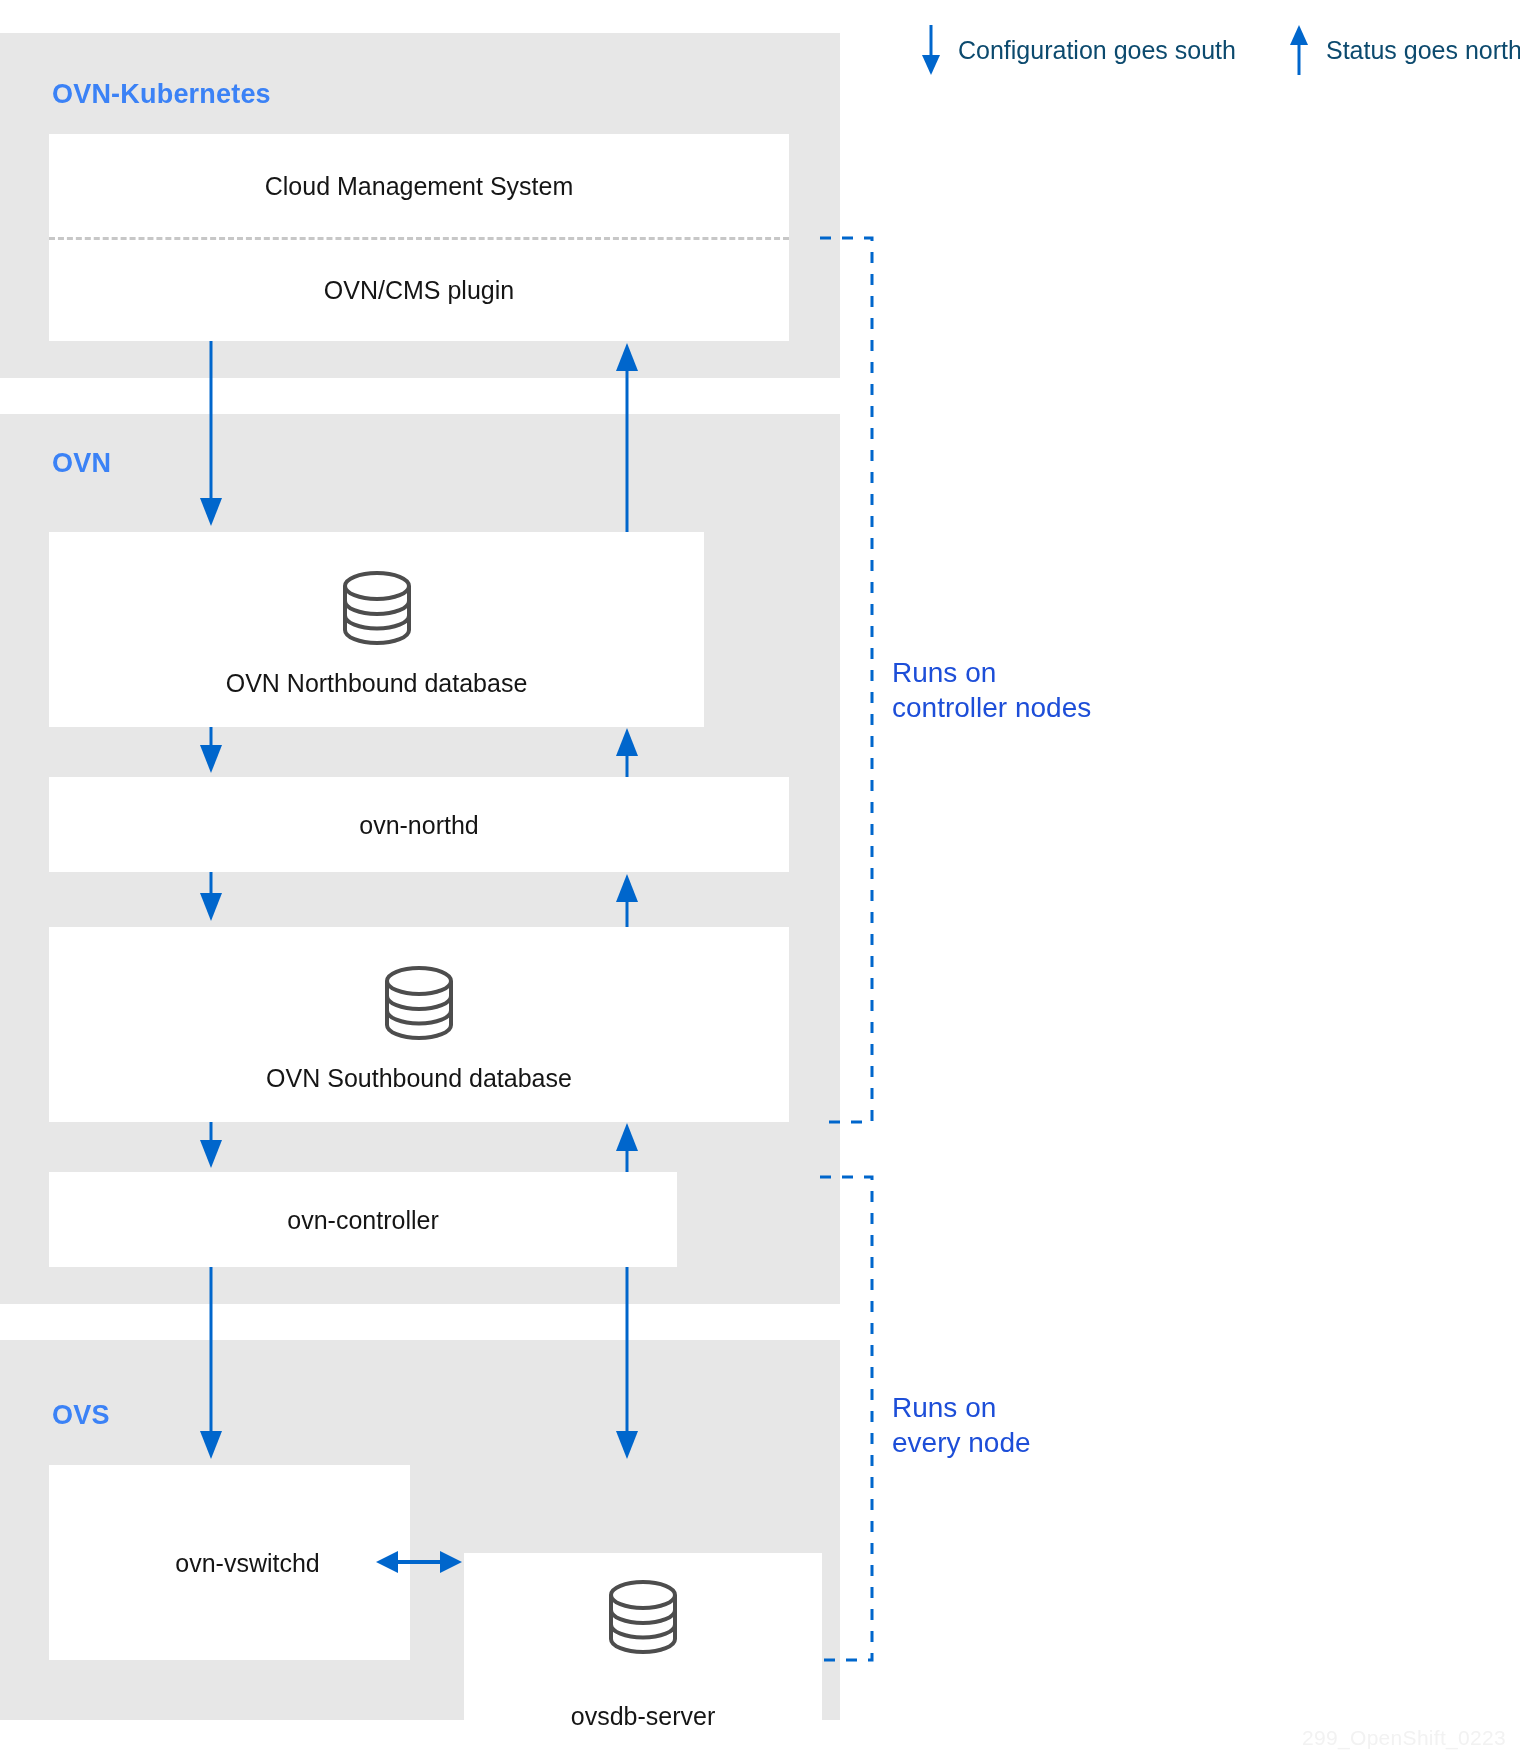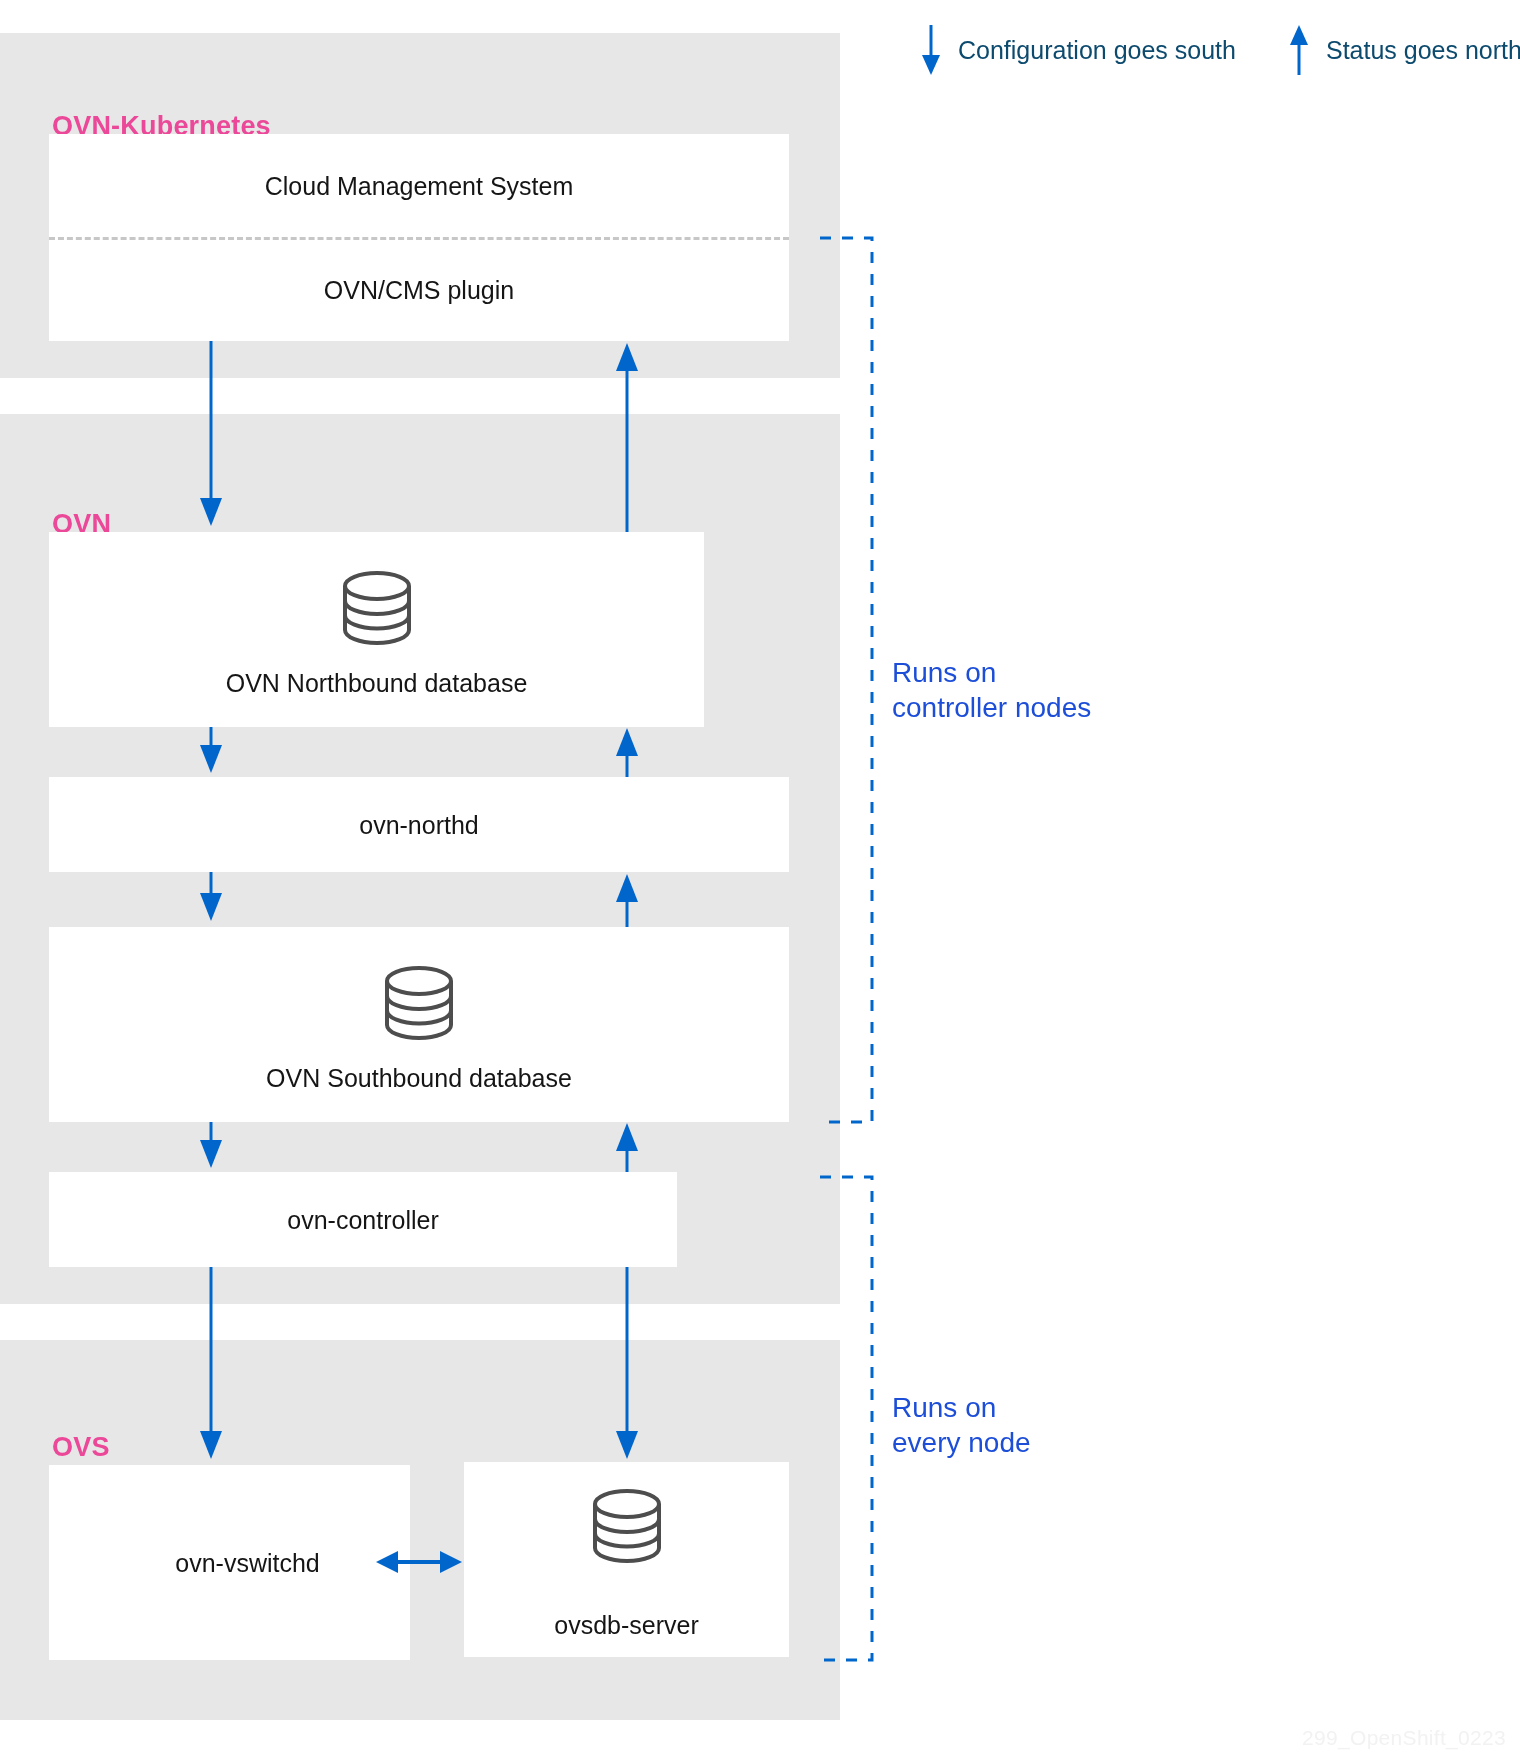--- a/index.html
+++ b/index.html
@@ -44,23 +44,22 @@
 
   
   .group {
     position: absolute;
     background: #e7e7e7;
   }
   .group-title {
     position: absolute;
     font-size: 27px;
     font-weight: bold;
-    color: #ec4899;
+    color: #3b82f6;
     letter-spacing: .2px;
-    margin-top: 32px;
   }
 
   
   .box {
     position: absolute;
     background: #ffffff;
     display: flex;
     flex-direction: column;
     align-items: center;
     justify-content: center;
@@ -148,21 +147,21 @@
     <div class="box-split-top" style="top:0; height:103px;">
       <span class="box-label">Cloud Management System</span>
     </div>
     <div class="divider-dashed" style="top:103px;"></div>
     <div class="box-split-bottom" style="top:104px; height:103px;">
       <span class="box-label">OVN/CMS plugin</span>
     </div>
   </div>
 
   <div class="group" style="left:0px; top:414px; width:840px; height:890px;"></div>
-  <div class="group-title" style="left:52px; top:477px;">OVN</div>
+  <div class="group-title" style="left:52px; top:448px;">OVN</div>
 
   <div class="box" style="left:49px; top:532px; width:655px; height:195px;">
     <svg class="db-icon" width="92" height="92" viewBox="0 0 92 92">
       <ellipse cx="46" cy="24" rx="32" ry="13" fill="none" stroke="#4d4d4d" stroke-width="4"></ellipse>
       <path d="M14 24 V 68" fill="none" stroke="#4d4d4d" stroke-width="4"></path>
       <path d="M78 24 V 68" fill="none" stroke="#4d4d4d" stroke-width="4"></path>
       <path d="M14 68 a32 13 0 0 0 64 0" fill="none" stroke="#4d4d4d" stroke-width="4"></path>
       <path d="M14 39 a32 13 0 0 0 64 0" fill="none" stroke="#4d4d4d" stroke-width="4"></path>
       <path d="M14 53.5 a32 13 0 0 0 64 0" fill="none" stroke="#4d4d4d" stroke-width="4"></path>
     </svg>
@@ -189,21 +188,21 @@
     <span class="box-label">ovn-controller</span>
   </div>
 
   <div class="group" style="left:0px; top:1340px; width:840px; height:380px;"></div>
   <div class="group-title" style="left:52px; top:1400px;">OVS</div>
 
   <div class="box" style="left:49px; top:1465px; width:325px; height:195px;padding-left:36px;">
     <span class="box-label">ovn-vswitchd</span>
   </div>
 
-  <div class="box" style="left:464px; top:1462px; width:325px; height:195px;gap:24px;">
+  <div class="box" style="left:464px; top:1553px; width:358px; height:195px;gap:24px;">
     <svg class="db-icon" width="92" height="92" viewBox="0 0 92 92">
       <ellipse cx="46" cy="24" rx="32" ry="13" fill="none" stroke="#4d4d4d" stroke-width="4"></ellipse>
       <path d="M14 24 V 68" fill="none" stroke="#4d4d4d" stroke-width="4"></path>
       <path d="M78 24 V 68" fill="none" stroke="#4d4d4d" stroke-width="4"></path>
       <path d="M14 68 a32 13 0 0 0 64 0" fill="none" stroke="#4d4d4d" stroke-width="4"></path>
       <path d="M14 39 a32 13 0 0 0 64 0" fill="none" stroke="#4d4d4d" stroke-width="4"></path>
       <path d="M14 53.5 a32 13 0 0 0 64 0" fill="none" stroke="#4d4d4d" stroke-width="4"></path>
     </svg>
     <span class="box-label">ovsdb-server</span>
   </div>

